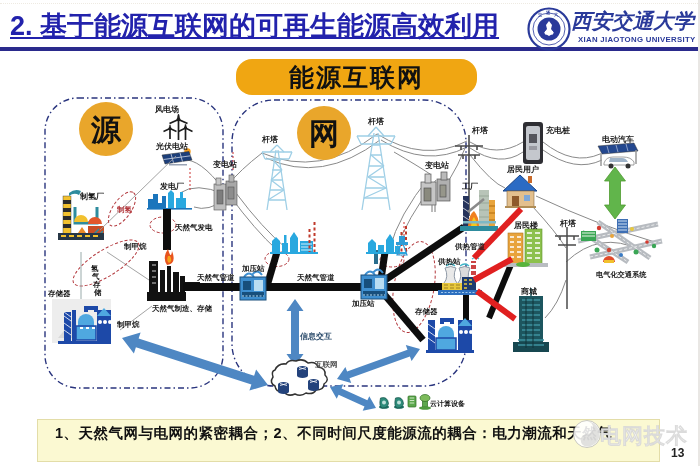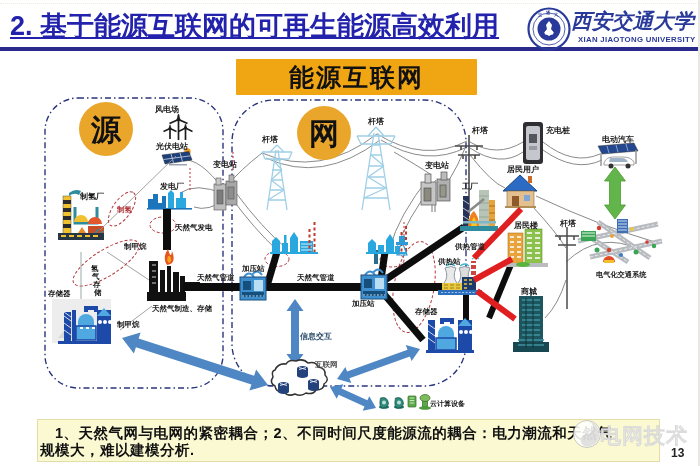--- a/index.html
+++ b/index.html
@@ -3,21 +3,21 @@
 <meta charset="utf-8">
 <style>
   html,body{margin:0;padding:0;}
   body{width:700px;height:466px;position:relative;background:#fff;overflow:hidden;
        font-family:"Liberation Sans",sans-serif;}
   #title{position:absolute;left:10px;top:8px;width:520px;font-size:27px;font-weight:bold;
          color:#2222AC;letter-spacing:0px;text-decoration:underline;}
   #hr1{position:absolute;left:0;top:47px;width:700px;height:4px;background:#2A2A8C;}
   #topdots{position:absolute;left:0;top:3px;width:700px;border-top:1px dotted #EEEAE2;}
   #banner{position:absolute;left:236px;top:59px;width:241px;height:36px;background:#F0A612;
-          border-radius:1px;color:#111;font-size:25px;font-weight:bold;text-align:center;
+          border-radius:16px;color:#111;font-size:25px;font-weight:bold;text-align:center;
           line-height:37px;letter-spacing:2px;}
   #ybox{position:absolute;left:37px;top:419px;width:623px;height:43px;background:#FBF9D2;
         border:1px solid #E3DDA8;box-sizing:border-box;}
   #ybox .l1{position:absolute;left:9px;top:4px;font-size:14.5px;font-weight:bold;color:#111;
             white-space:nowrap;letter-spacing:0.5px;margin-left:8px;}
   #ybox .l2{position:absolute;left:2px;top:21px;font-size:14.5px;font-weight:bold;color:#111;
             white-space:nowrap;letter-spacing:0.5px;}
   #pageno{position:absolute;left:671px;top:446px;font-size:12px;font-weight:bold;color:#222;}
   #wm{position:absolute;left:570px;top:418px;width:130px;height:32px;}
   #redge{position:absolute;right:0px;top:0;width:2px;height:466px;background:#E9E7E4;}
@@ -524,21 +524,20 @@
   <text x="415" y="314" font-size="7.5">存储器</text>
   <text x="596" y="277" font-size="7.2">电气化交通系统</text>
   <text x="300" y="339" font-size="8" fill="#2a4a6a">信息交互</text>
   <text x="315" y="367" font-size="7.5" fill="#555">互联网</text>
   <text x="430" y="406" font-size="7">云计算设备</text>
 </g>
 </svg>
 
 <div id="ybox">
   <div class="l1">1、天然气网与电网的紧密耦合；2、不同时间尺度能源流的耦合：电力潮流和天然气</div>
-  <div class="l2">规模大，难以建模分析.</div>
 </div>
 
 <svg id="wm" viewBox="0 0 130 32">
   <circle cx="17" cy="16" r="13.5" fill="rgba(255,255,255,0.88)" stroke="rgba(165,165,165,0.6)" stroke-width="1"></circle>
   <path d="M17,3.5 a12.5,12.5 0 0 1 0,25 a6.2,6.2 0 0 1 0,-12.5 a6.2,6.2 0 0 0 0,-12.5z" fill="rgba(195,195,195,0.5)"></path>
   <text x="30" y="25" font-family="Liberation Sans" font-weight="bold" font-size="21" fill="rgba(255,255,255,0.95)" stroke="rgba(190,190,190,0.55)" stroke-width="0.5" letter-spacing="1">电网技术</text>
 </svg>
 
 <div id="pageno">13</div>
 <div id="redge"></div>

